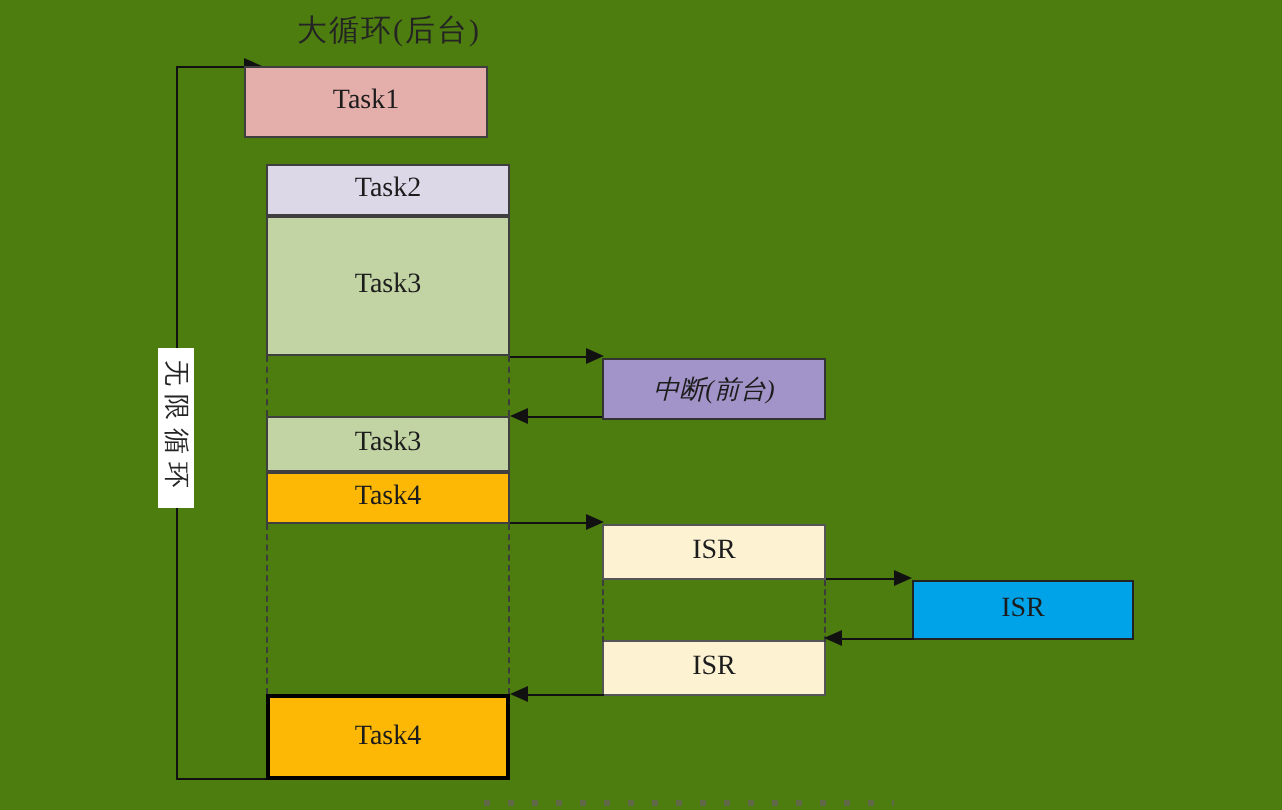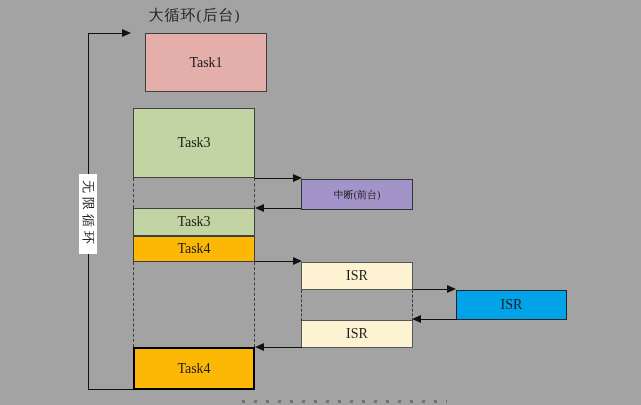--- a/index.html
+++ b/index.html
@@ -1,17 +1,17 @@
 <!DOCTYPE html>
 <html><head>
 <meta charset="utf-8">
 <style>
   html,body{margin:0;padding:0;background:#fff;}
   .canvas{
-    position:relative;width:641px;height:405px;background:#a3a3a3;overflow:hidden;
+    position:relative;width:641px;height:405px;background:#4d7c0f;overflow:hidden;
     font-family:"Liberation Serif","DejaVu Serif",serif;color:#222;
   }
   .box{
     position:absolute;box-sizing:border-box;border:1px solid #3f3f3f;
     display:flex;align-items:center;justify-content:center;
     font-size:14px;color:#1c1c1c;
   }
   .hline{position:absolute;height:0;border-top:1.4px solid #111;}
   .vline{position:absolute;width:0;border-left:1.3px solid #111;}
   .dash{position:absolute;width:0;border-left:1px dashed #3c3c3c;}
@@ -37,32 +37,33 @@
 <div class="canvas">
 
   <div class="title" style="left:133px;top:6px;width:123px;">大循环(后台)</div>
 
   <div class="vline" style="left:88px;top:33px;height:356px;"></div>
   <div class="hline" style="left:88px;top:33px;width:36px;"></div>
   <div class="ah-r" style="left:122px;top:29px;"></div>
   <div class="hline" style="left:88px;top:389px;width:46px;"></div>
   <div class="loop-label">无限循环</div>
 
-  <div class="box" style="left: 145px; top: 33px; width: 122px; height: 59px; background-color: rgb(228, 174, 170);">Task1</div>
+  <div class="box" style="left: 122px; top: 33px; width: 122px; height: 36px; background-color: rgb(228, 174, 170);">Task1</div>
+  <div class="box" style="left: 133px; top: 82px; width: 122px; height: 26px; background-color: rgb(220, 216, 232);">Task2</div>
   <div class="box" style="left: 133px; top: 108px; width: 122px; height: 70px; background-color: rgb(194, 212, 163);">Task3</div>
   <div class="box" style="left: 133px; top: 208px; width: 122px; height: 28px; background-color: rgb(194, 212, 163);">Task3</div>
   <div class="box" style="left: 133px; top: 236px; width: 122px; height: 26px; background-color: rgb(252, 184, 4);">Task4</div>
   <div class="box" style="left: 133px; top: 347px; width: 122px; height: 43px; border-width: 2px; border-color: rgb(0, 0, 0); background-color: rgb(252, 184, 4);">Task4</div>
 
   <div class="dash" style="left:133px;top:178px;height:30px;"></div>
   <div class="dash" style="left:254px;top:178px;height:30px;"></div>
   <div class="dash" style="left:133px;top:262px;height:85px;"></div>
   <div class="dash" style="left:254px;top:262px;height:85px;"></div>
 
-  <div class="box" style="left: 301px; top: 179px; width: 112px; height: 31px; font-size: 10px; border-color: rgb(51, 51, 51); background-color: rgb(162, 148, 200);">中断(前台)</div>
+  <div class="box" style="left: 301px; top: 179px; width: 112px; height: 31px; font-size: 13px; border-color: rgb(51, 51, 51); background-color: rgb(162, 148, 200); font-style: italic;">中断(前台)</div>
 
   <div class="box" style="left: 301px; top: 262px; width: 112px; height: 28px; border-color: rgb(85, 85, 85); background-color: rgb(253, 243, 211);">ISR</div>
   <div class="box" style="left: 301px; top: 320px; width: 112px; height: 28px; border-color: rgb(85, 85, 85); background-color: rgb(253, 243, 211);">ISR</div>
   <div class="dash" style="left:301px;top:290px;height:31px;"></div>
   <div class="dash" style="left:412px;top:290px;height:31px;"></div>
 
   <div class="box" style="left: 456px; top: 290px; width: 111px; height: 30px; border-color: rgb(34, 34, 34); background-color: rgb(0, 163, 232);">ISR</div>
 
   <div class="hline" style="left:255px;top:178px;width:40px;"></div>
   <div class="ah-r" style="left:293px;top:174px;"></div>

